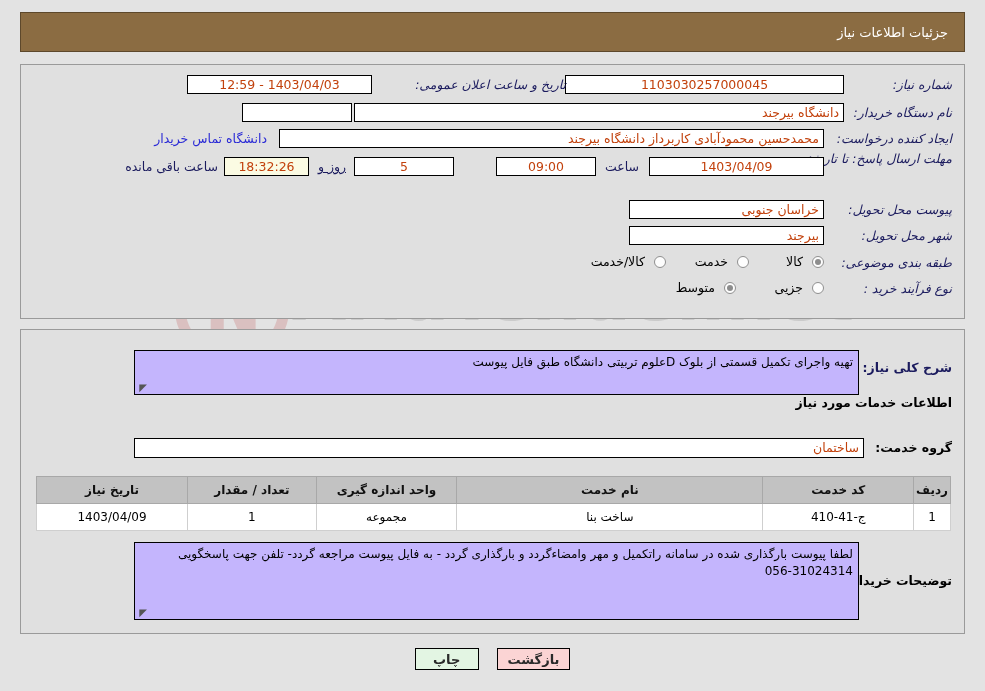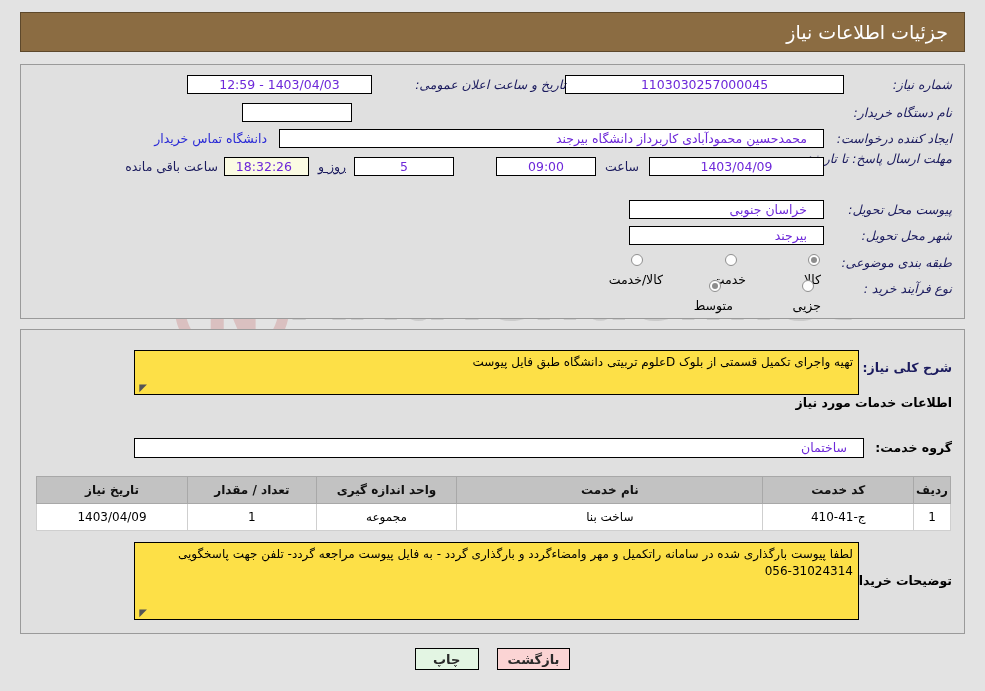--- a/index.html
+++ b/index.html
@@ -58,21 +58,21 @@
     background: #8b6c42;
     border: 1px solid #5d482b;
     box-sizing: border-box;
     display: flex;
     align-items: center;
     justify-content: flex-start;
     z-index: 10;
   }
   #title-bar .title-text {
     color: #ffffff;
-    font-size: 19px;
+    font-size: 13px;
     padding-right: 16px;
     white-space: nowrap;
   }
 
   
   .panel {
     position: absolute;
     left: 20px;
     width: 945px;
     background: #e0e0e0;
@@ -97,39 +97,39 @@
     white-space: nowrap;
   }
 
   .fld {
     background: #ffffff;
     border: 1px solid #000000;
     box-sizing: border-box;
     height: 19px;
     line-height: 17px;
     font-size: 12.5px;
-    color: #6d28d9;
-    padding: 0 16px;
+    color: #c2410c;
+    padding: 0 4px;
     text-align: center;
     overflow: hidden;
     white-space: nowrap;
   }
   .fld.right  { text-align: right; }
   .fld.cream  { background: #fbfbe3; font-weight: normal; }
   .fld.empty  { }
 
   .link {
     color: #2a2ad6;
     font-size: 12.5px;
     cursor: pointer;
     white-space: nowrap;
   }
 
   
-  .radio-grp { display: flex; align-items: center; gap: 6px; flex-direction: column; }
+  .radio-grp { display: flex; align-items: center; gap: 6px; }
   .radio {
     width: 12px; height: 12px;
     border-radius: 50%;
     border: 1px solid #8f8f8f;
     background: #fdfdfd;
     box-sizing: border-box;
     display: inline-block;
     position: relative;
     flex: none;
   }
@@ -156,21 +156,21 @@
     content: "✓";
     position: absolute;
     left: 0px; top: -3px;
     font-size: 11px;
     color: #555;
     line-height: 12px;
   }
 
   
   .tbox {
-    background: #fde047;
+    background: #c4b5fd;
     border: 1px solid #000000;
     box-sizing: border-box;
     font-size: 12px;
     color: #000;
     padding: 3px 5px 0 5px;
     text-align: right;
     position: relative;
     overflow: hidden;
     line-height: 17px;
   }
@@ -282,20 +282,21 @@
   <div class="fld" style="position:absolute; top:10px; right:120px; width:279px;">1103030257000045</div>
 
   <div class="frow" style="top:12px; right:398px;">
     <span class="lbl">تاریخ و ساعت اعلان عمومی:</span>
   </div>
   <div class="fld" style="position:absolute; top:10px; right:592px; width:185px;">1403/04/03 - 12:59</div>
 
   <div class="frow" style="top:40px; right:12px;">
     <span class="lbl">نام دستگاه خریدار:</span>
   </div>
+  <div class="fld right" style="position:absolute; top:38px; right:120px; width:490px;">دانشگاه بیرجند</div>
   <div class="fld empty" style="position:absolute; top:38px; right:612px; width:110px;"></div>
 
   <div class="frow" style="top:66px; right:12px;">
     <span class="lbl">ایجاد کننده درخواست:</span>
   </div>
   <div class="fld right" style="position:absolute; top:64px; right:140px; width:545px;">محمدحسین محمودآبادی کاربرداز دانشگاه بیرجند</div>
   <div class="link" style="position:absolute; top:66px; right:697px;">دانشگاه تماس خریدار</div>
 
   <div class="frow" style="top:86px; right:12px; width:100px; white-space:normal; line-height:15px; display:block;">
     <span class="lbl">مهلت ارسال پاسخ: تا تاریخ:</span>

